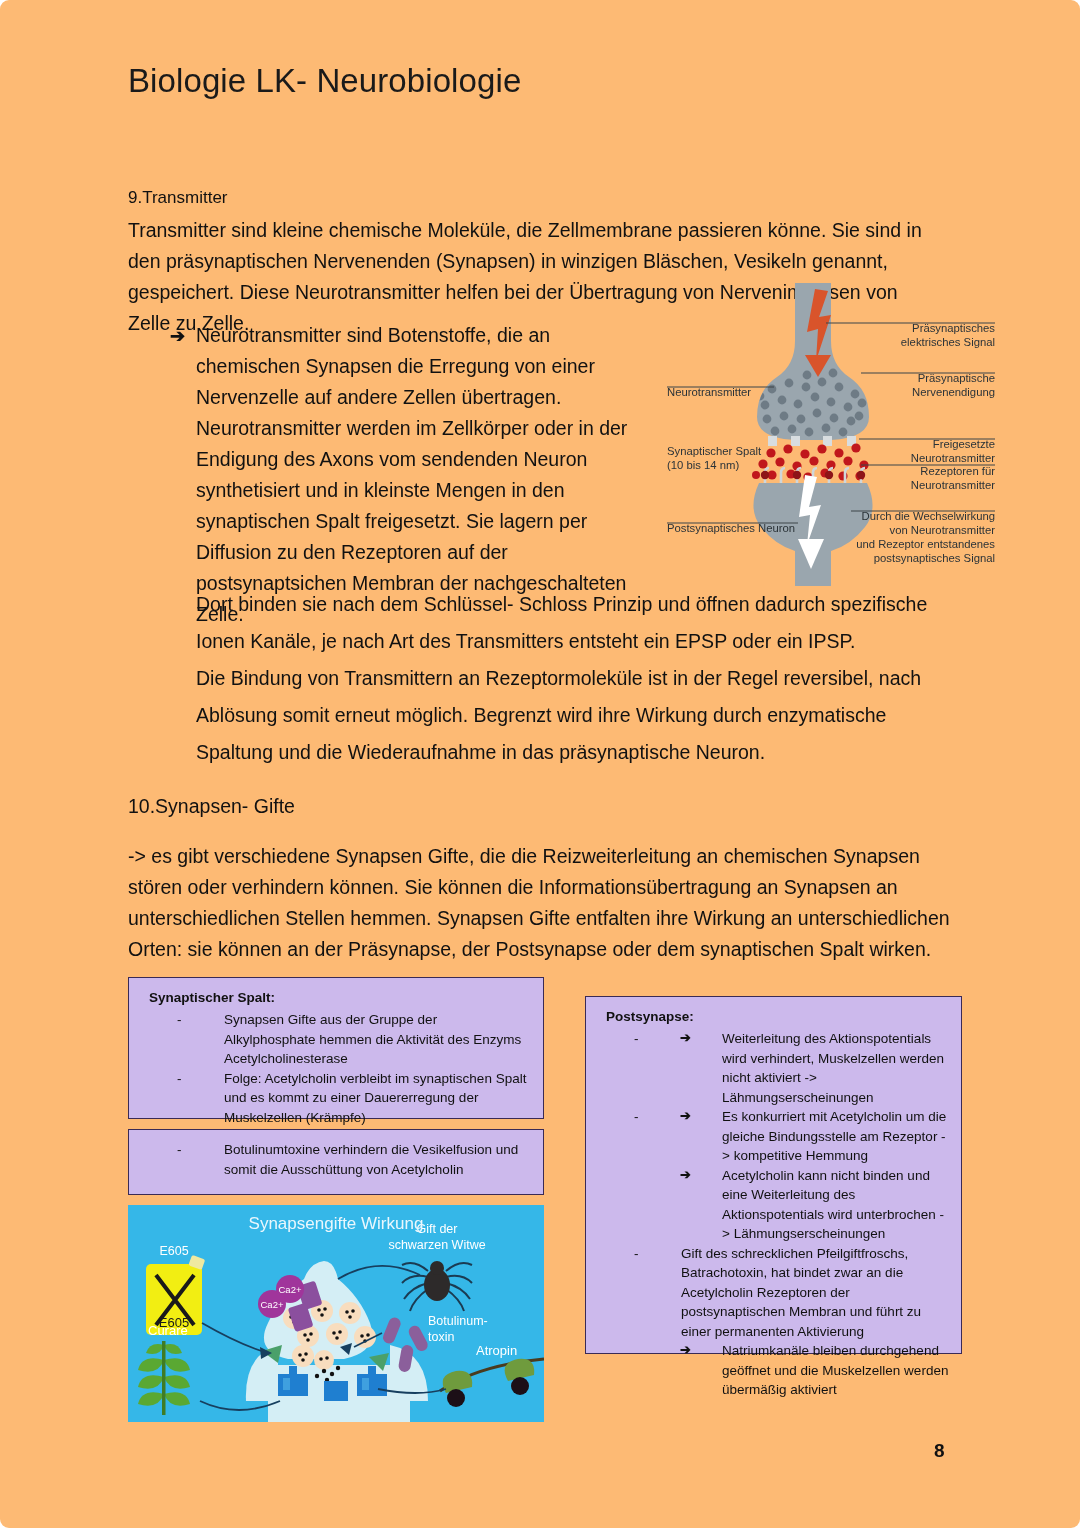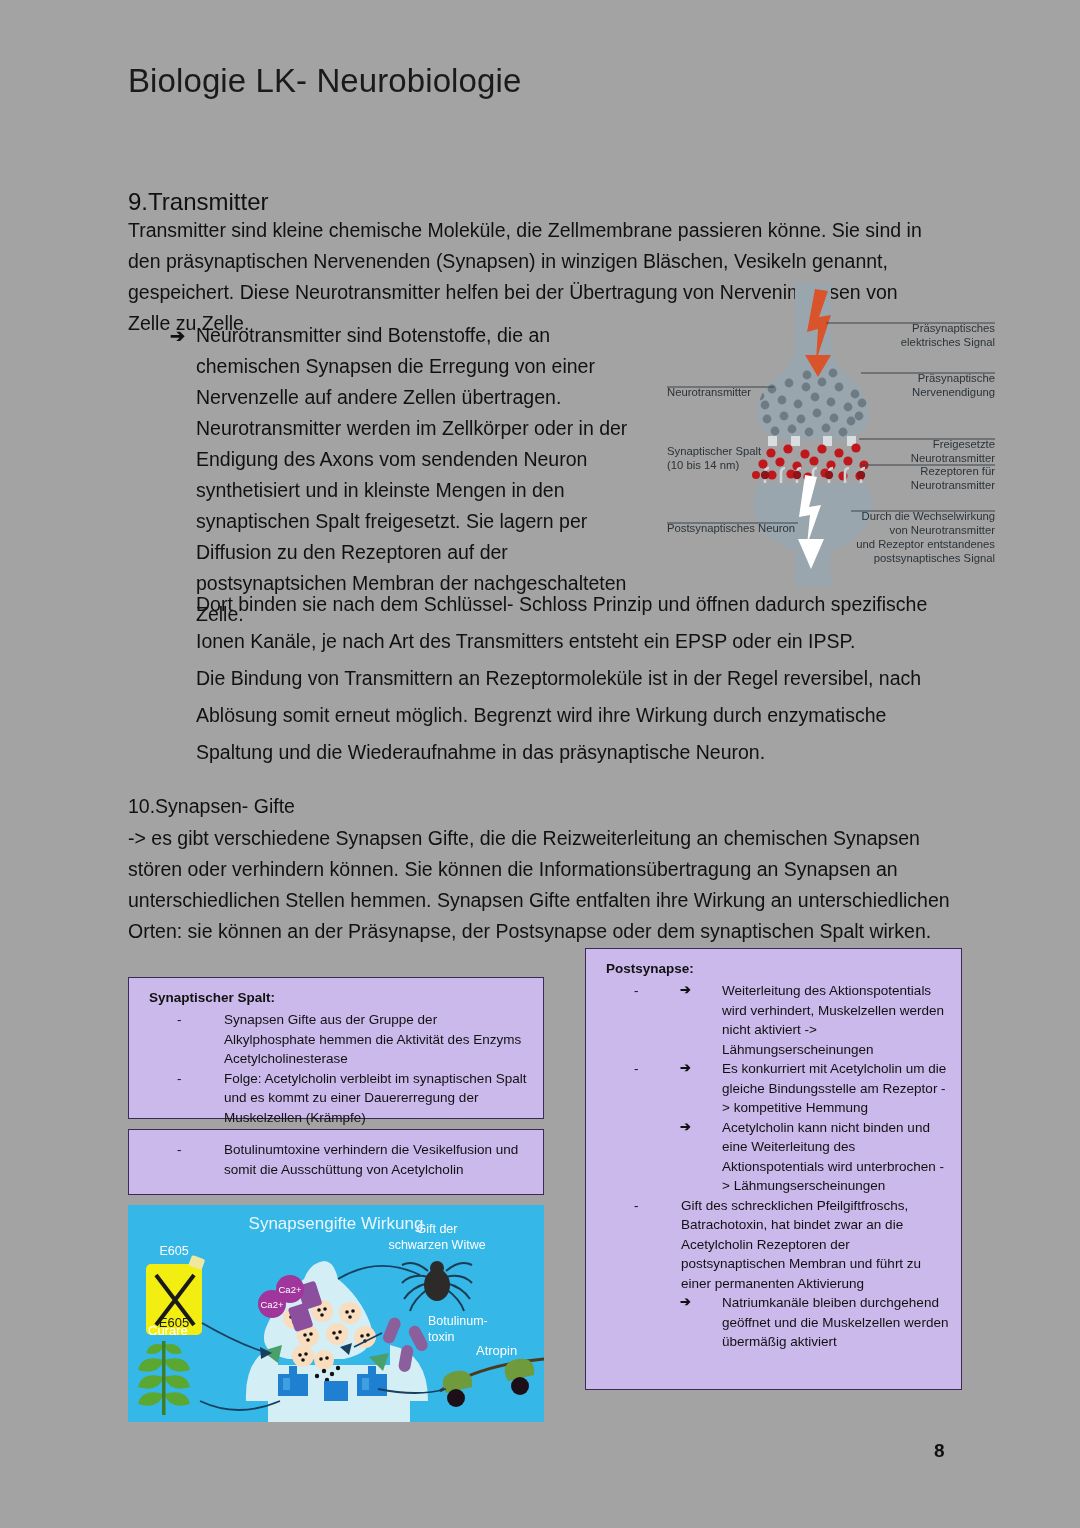--- a/index.html
+++ b/index.html
@@ -13,40 +13,41 @@
     height: 1528px;
     position: relative;
     font-family: "Liberation Sans", sans-serif;
     color: #000000;
     overflow: hidden;
   }
 
   .page {
     position: absolute;
     inset: 0;
-    background: #a3a3a3;
+    background: #fdba74;
+    border-radius: 9px;
   }
 
   
   .doc-title {
     position: absolute;
     left: 128px;
     top: 62px;
     font-size: 33px;
     font-weight: 400;
     letter-spacing: 0.1px;
     color: #1a1a1a;
   }
 
   
   .sec9-heading {
     position: absolute;
     left: 128px;
     top: 188px;
-    font-size: 24px;
+    font-size: 17px;
     color: #111;
   }
   .sec9-intro {
     position: absolute;
     left: 128px;
     top: 215px;
     width: 812px;
     font-size: 19.5px;
     line-height: 31px;
     color: #111;
@@ -100,21 +101,21 @@
   .sec10-heading {
     position: absolute;
     left: 128px;
     top: 795px;
     font-size: 19.5px;
     color: #111;
   }
   .sec10-body {
     position: absolute;
     left: 128px;
-    top: 823px;
+    top: 841px;
     width: 830px;
     font-size: 19.5px;
     line-height: 31px;
     color: #111;
   }
 
   
   .pbox {
     position: absolute;
     background: #ccb9ec;
@@ -158,21 +159,21 @@
   .pbox li.arw > .marker {
     position: absolute;
     left: 74px;
     top: -1px;
     font-size: 13px;
     font-weight: bold;
   }
 
   #box-spalt  { left: 128px; top: 977px;  width: 416px; height: 142px; }
   #box-pre    { left: 128px; top: 1129px; width: 416px; height: 66px;  }
-  #box-post   { left: 585px; top: 948px;  width: 377px; height: 442px; }
+  #box-post   { left: 585px; top: 996px;  width: 377px; height: 358px; }
 
   
   .illus {
     position: absolute;
     left: 128px;
     top: 1205px;
     width: 416px;
     height: 217px;
     background: #35b7e8;
     overflow: hidden;

